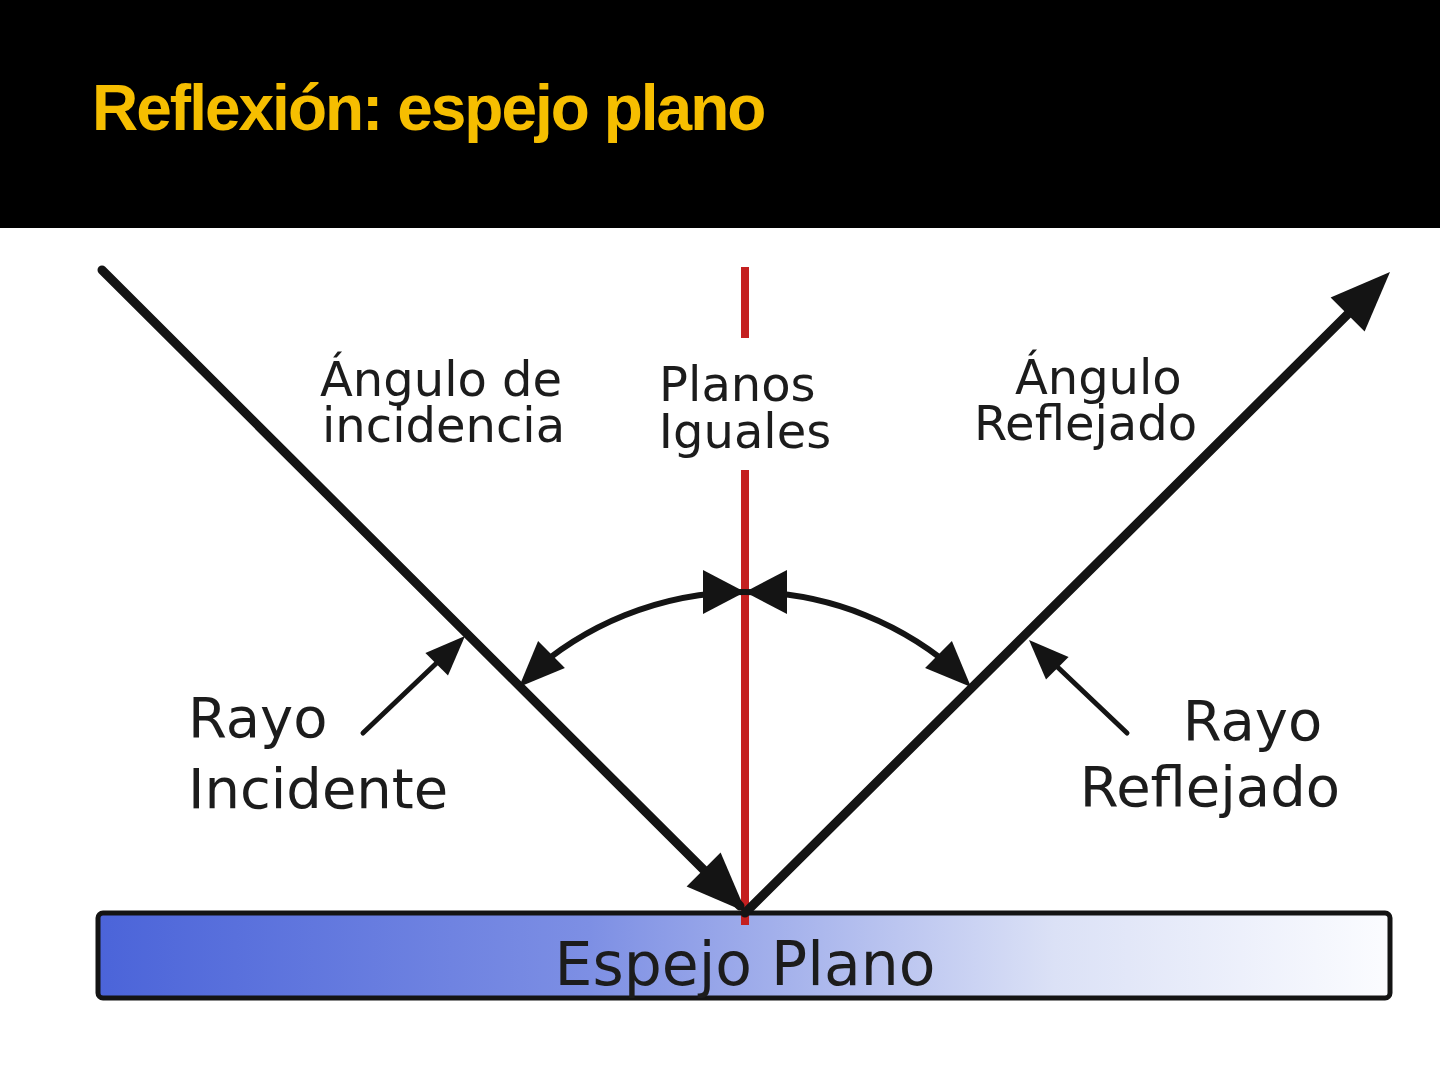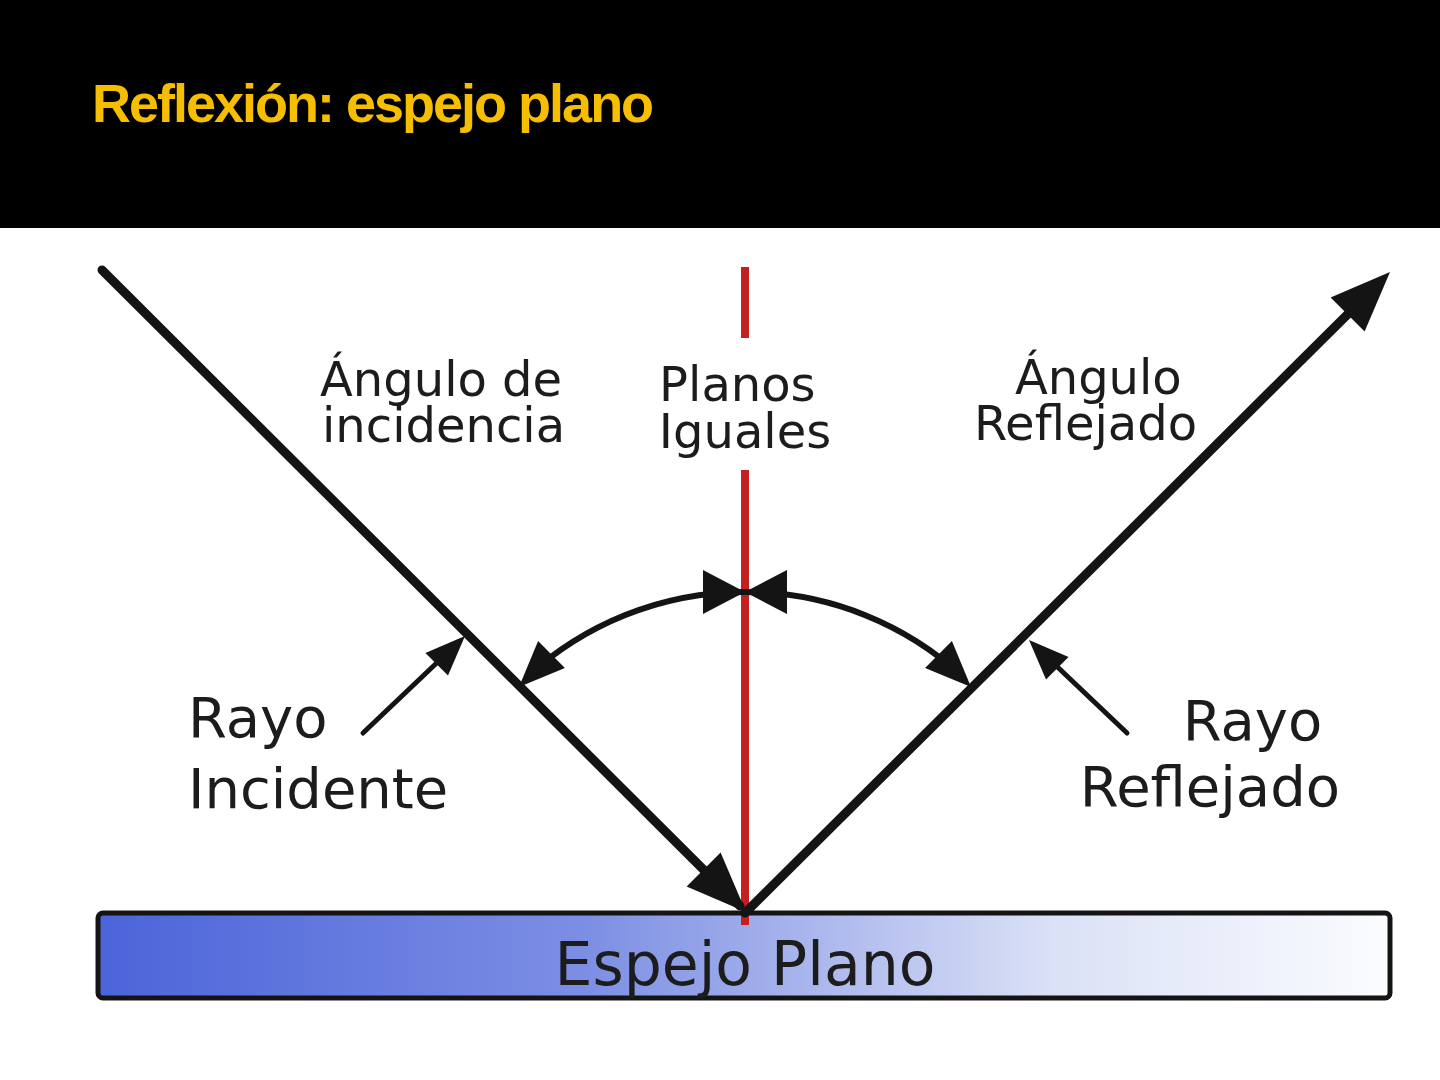--- a/index.html
+++ b/index.html
@@ -1,20 +1,20 @@
 <!DOCTYPE html>
 <html><head>
 <meta charset="utf-8">
 <style>
   html,body{margin:0;padding:0;background:#ffffff;}
   .slide{position:relative;width:1440px;height:1080px;background:#ffffff;overflow:hidden;
          font-family:"DejaVu Sans",sans-serif;}
   .header{position:absolute;top:0;left:0;width:1440px;height:228px;background:#000000;}
   .title{position:absolute;left:92px;top:76px;margin:0;
-         font-family:"Liberation Sans",sans-serif;font-weight:bold;font-size:54px;
+         font-family:"Liberation Sans",sans-serif;font-weight:bold;font-size:64px;
          letter-spacing:-2px;color:#f6be00;line-height:1;}
   .diagram-wrap{position:absolute;top:228px;left:0;width:1440px;height:852px;}
   svg{display:block;}
   .lbl{font-family:"DejaVu Sans",sans-serif;}
 </style>
 </head>
 <body>
 
 <div class="slide">
 

